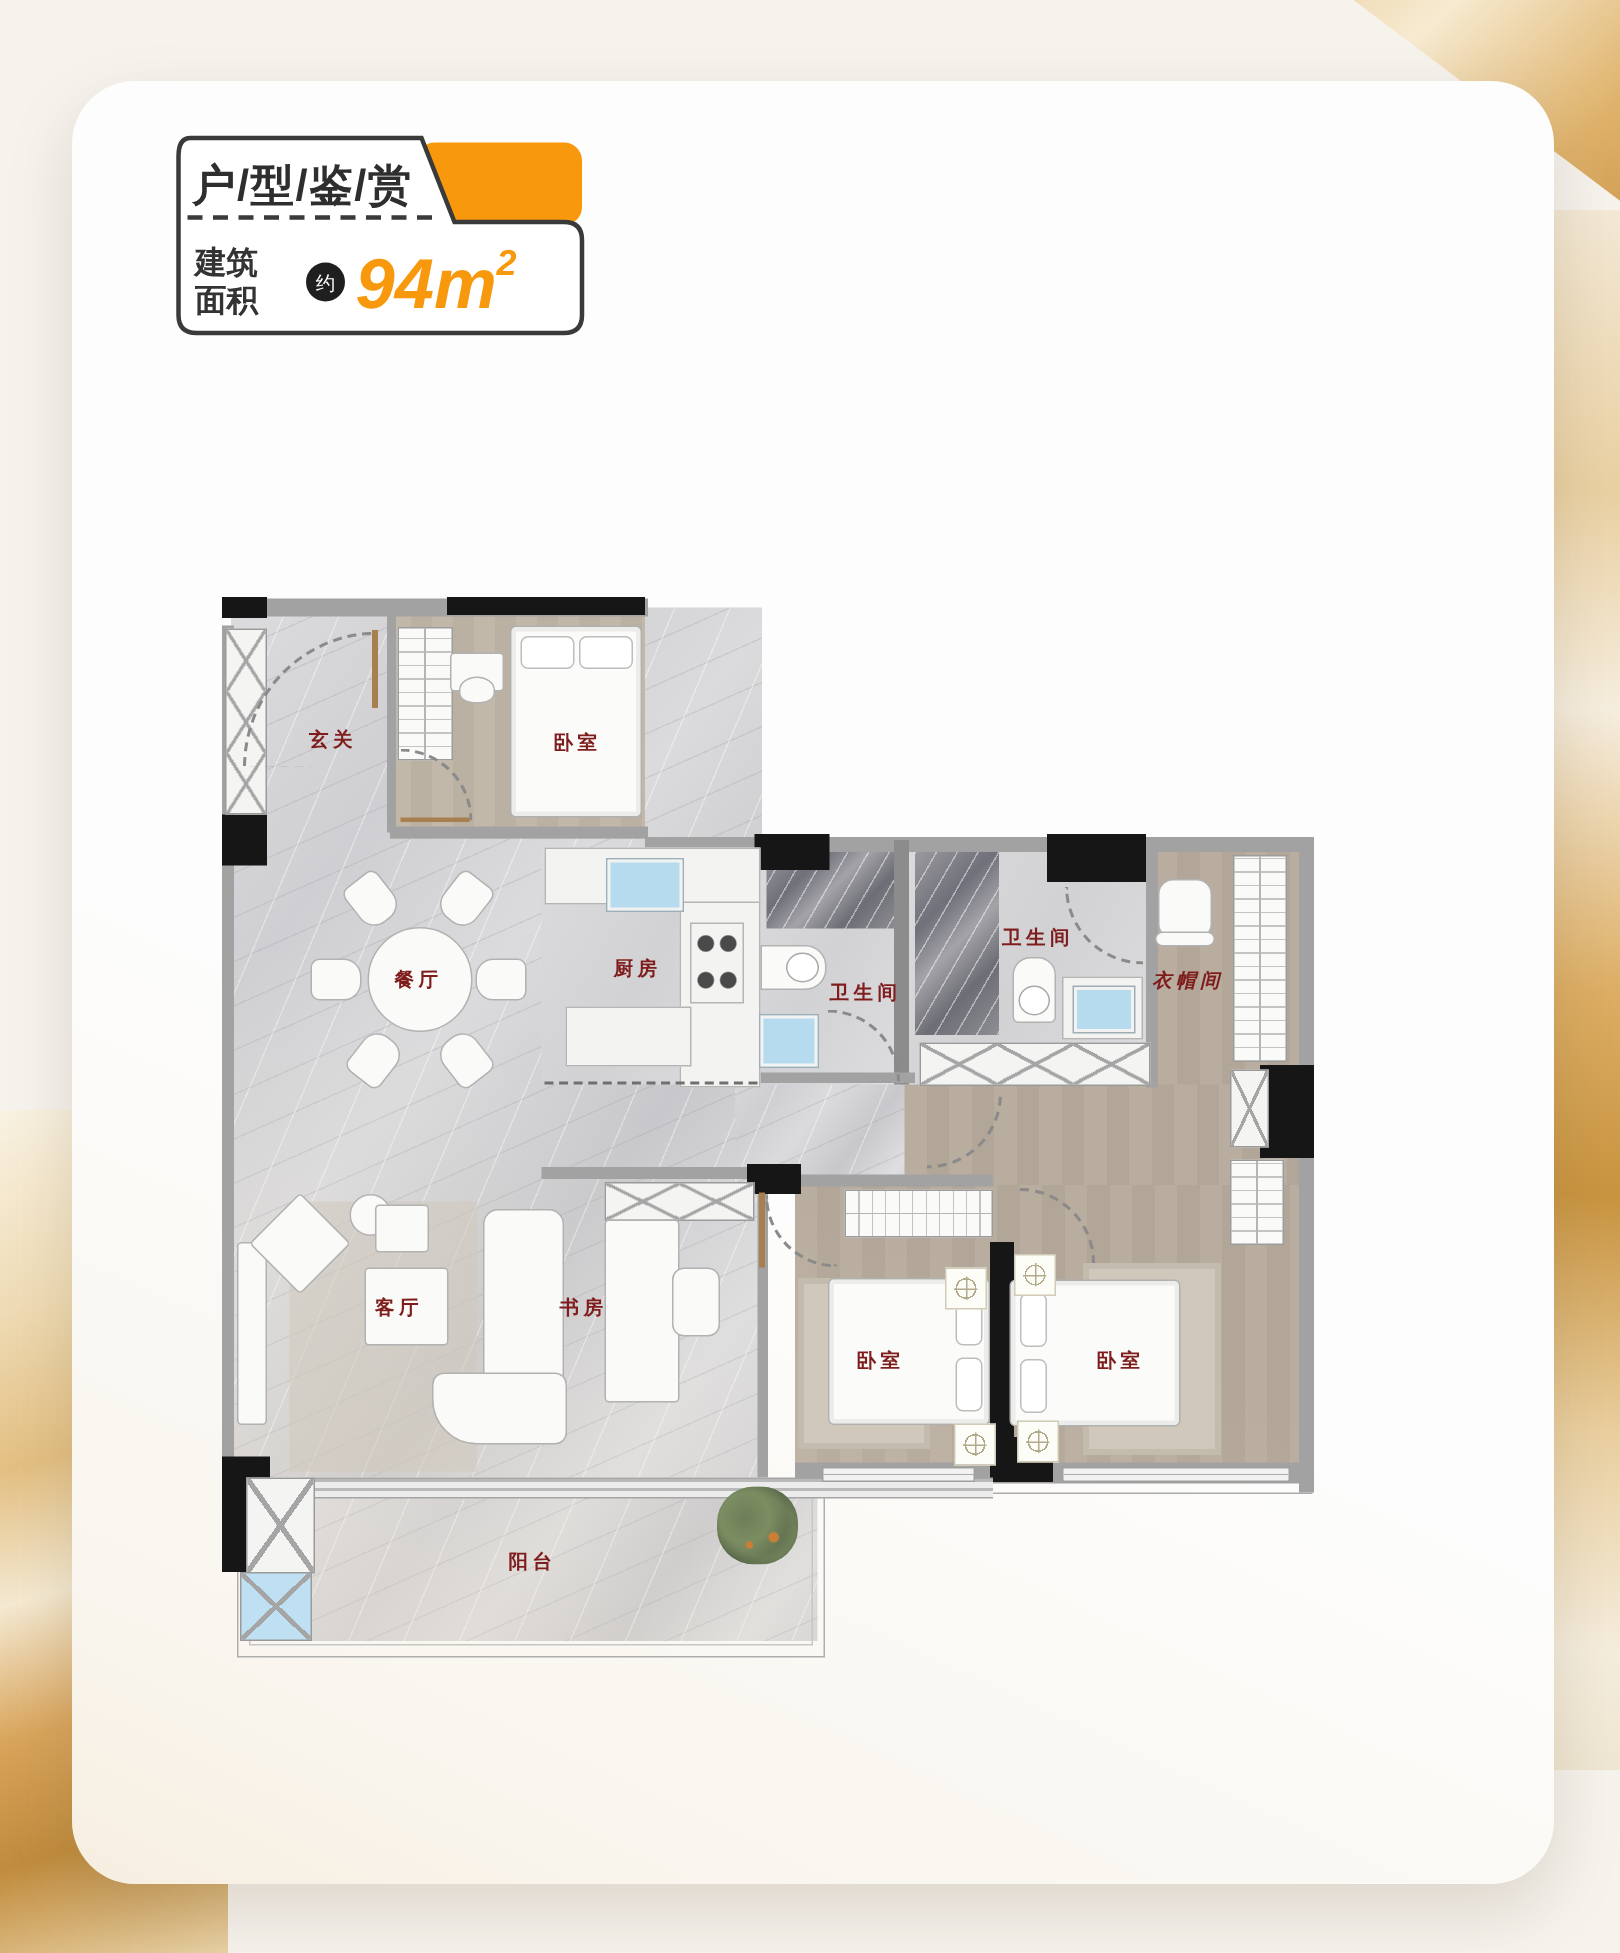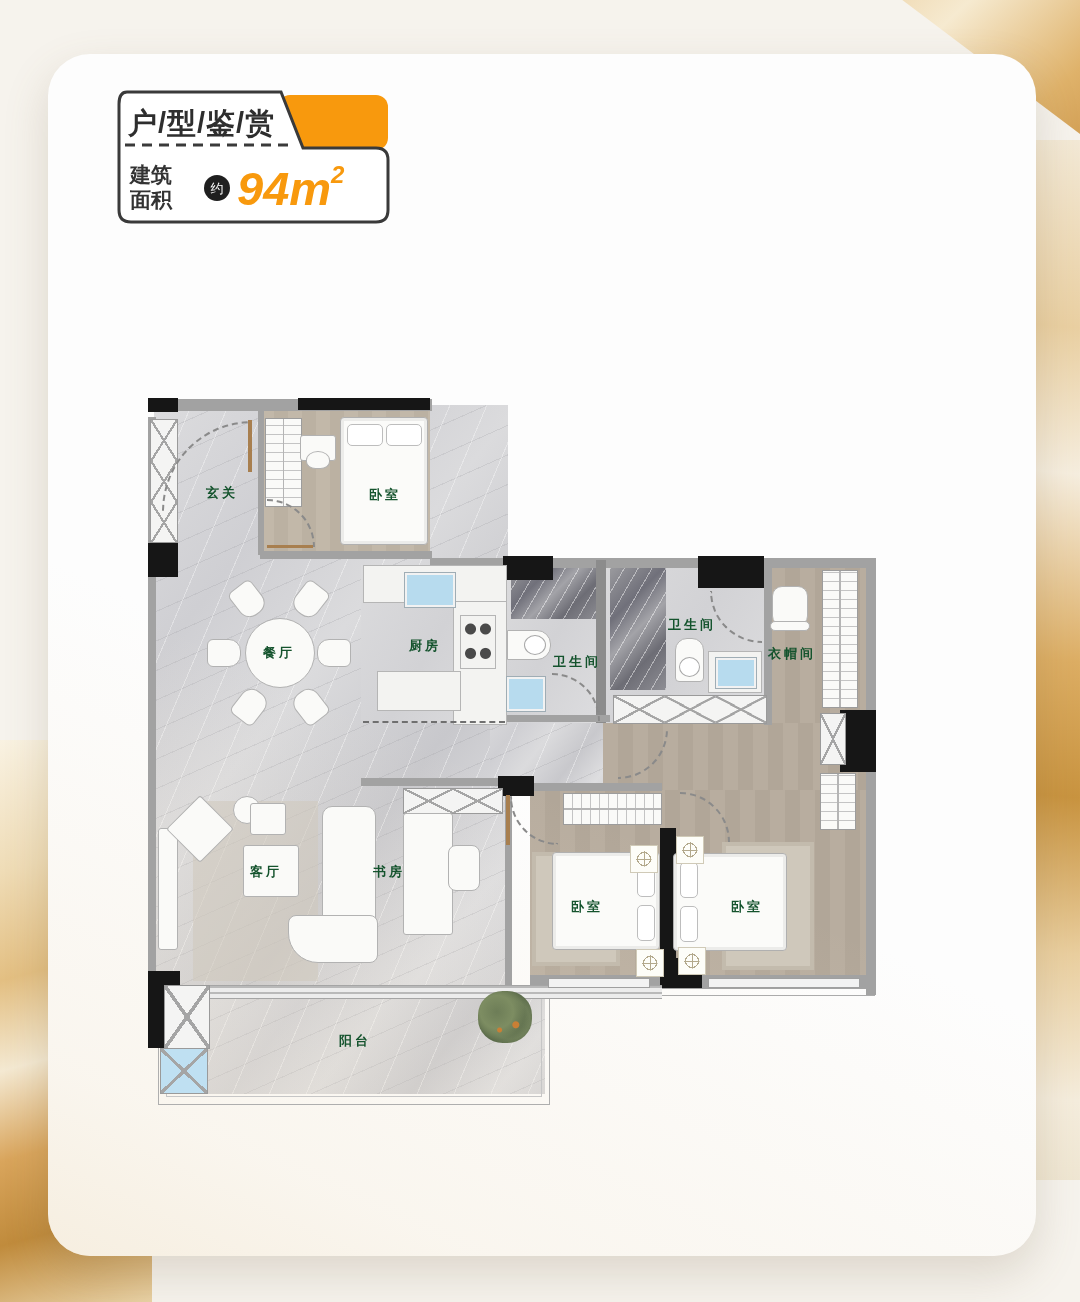--- a/index.html
+++ b/index.html
@@ -67,21 +67,21 @@
       linear-gradient(#b3a98c,#b3a98c),linear-gradient(#b3a98c,#b3a98c);
     background-size:100% 100%,1px 60%,60% 1px;background-position:center,center,center;}
   .plant{border-radius:46%;z-index:14;background:
       radial-gradient(circle at 70% 65%,#c97f35 0 3px,transparent 4px),
       radial-gradient(circle at 40% 75%,#c97f35 0 2px,transparent 3px),
       radial-gradient(circle at 35% 40%,#6d7d57 0%,#7d8d62 35%,#55654625 60%,transparent 75%),
       radial-gradient(circle at 60% 55%,#5a6a4a 0%,#70805a 45%,#49593d 80%);}
   .outline{border:1px solid #aeaeae;z-index:4;}
   .outline2{border:1px solid #c6c6c6;z-index:4;}
   .rlabel{position:absolute;width:80px;text-align:center;font-weight:bold;font-size:13px;
-    color:#14532d;letter-spacing:3px;white-space:nowrap;z-index:30;}
+    color:#7f1d1d;letter-spacing:3px;white-space:nowrap;z-index:30;}
   .toiletc{position:absolute;background:#fff;border:1px solid #a8a8a8;border-radius:50%;}
 </style>
 </head>
 <body>
 
 <div>
   <div class="silk silk-tr"></div>
   <div class="silk silk-r"></div>
   <div class="silk silk-bl"></div>
 
@@ -238,21 +238,21 @@
       <div class="arc arc-tr" style="left:532px;top:399px;width:48px;height:48px;"></div>
 
       <div class="plant" style="left:330px;top:598px;width:54px;height:52px;"></div>
 
       <div class="rlabel" style="left:34px;top:91px;">玄关</div>
       <div class="rlabel" style="left:197px;top:93px;">卧室</div>
       <div class="rlabel" style="left:91px;top:251px;">餐厅</div>
       <div class="rlabel" style="left:237px;top:244px;">厨房</div>
       <div class="rlabel" style="left:389px;top:260px;">卫生间</div>
       <div class="rlabel" style="left:504px;top:223px;">卫生间</div>
-      <div class="rlabel" style="left:604px;top:252px;">衣帽间</div>
+      <div class="rlabel" style="left:604px;top:252px;font-style:italic;">衣帽间</div>
       <div class="rlabel" style="left:78px;top:470px;">客厅</div>
       <div class="rlabel" style="left:201px;top:470px;">书房</div>
       <div class="rlabel" style="left:399px;top:505px;">卧室</div>
       <div class="rlabel" style="left:559px;top:505px;">卧室</div>
       <div class="rlabel" style="left:167px;top:639px;">阳台</div>
     </div>
   </div>
 </div>
 
 </body></html>

